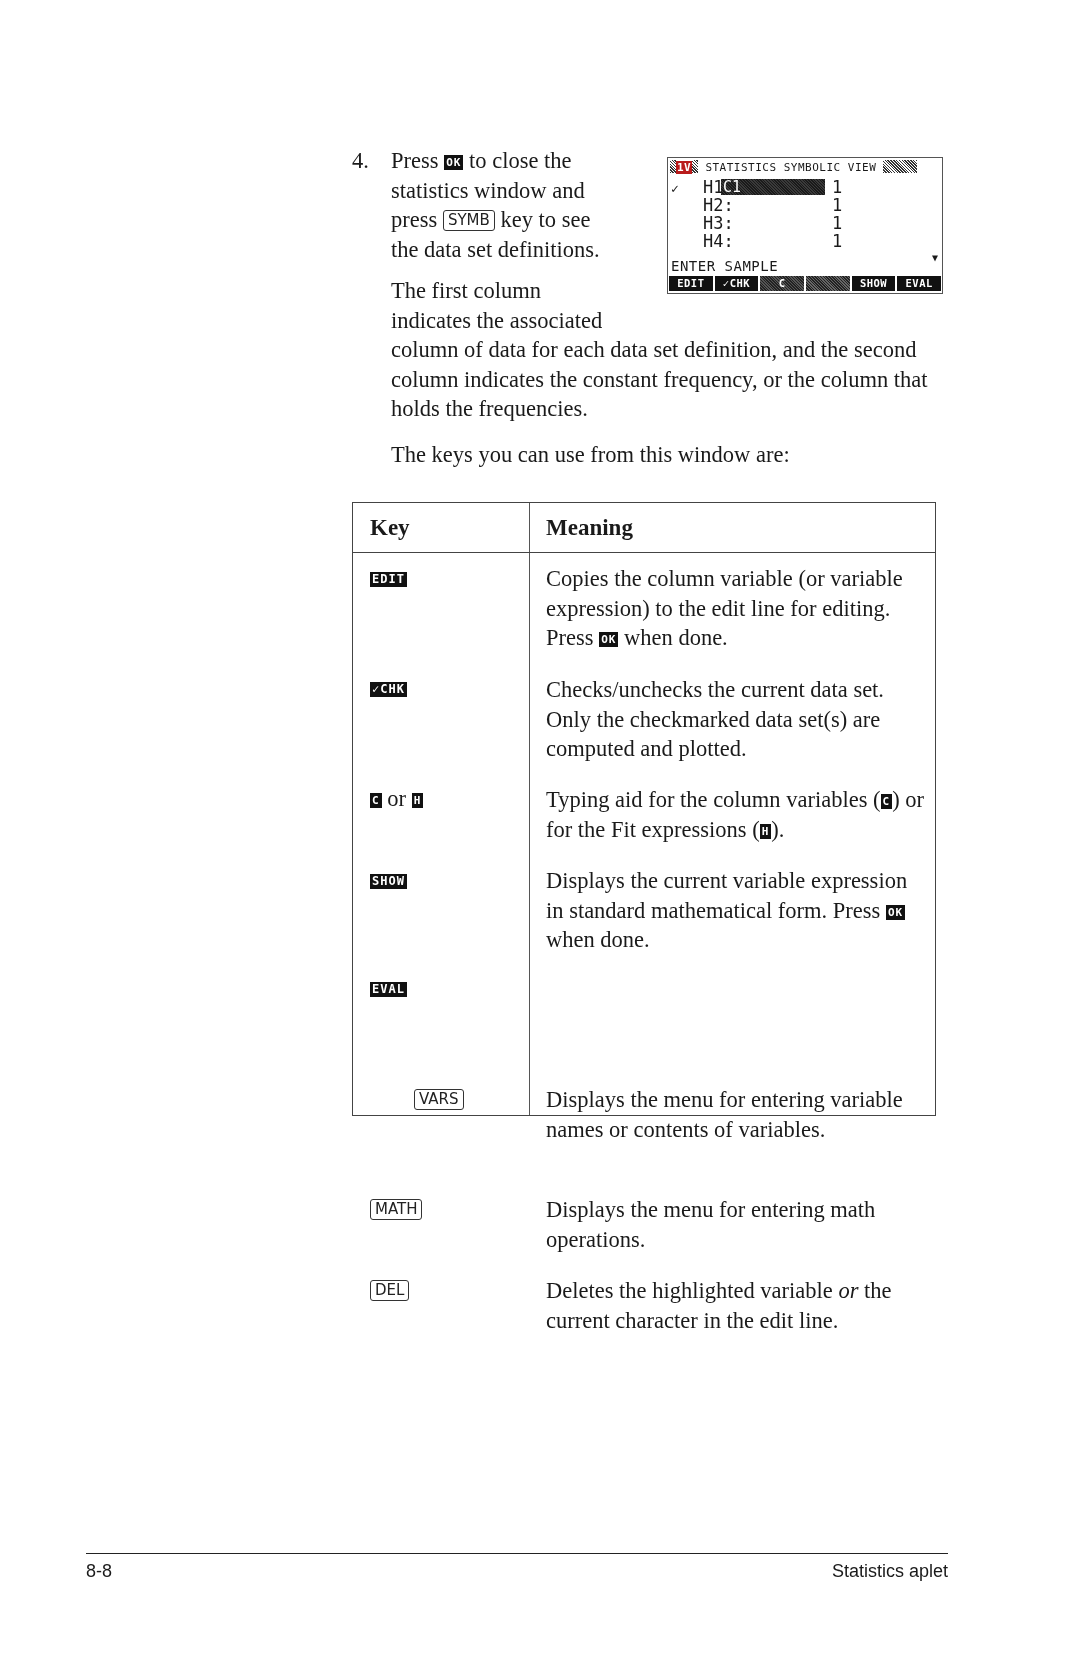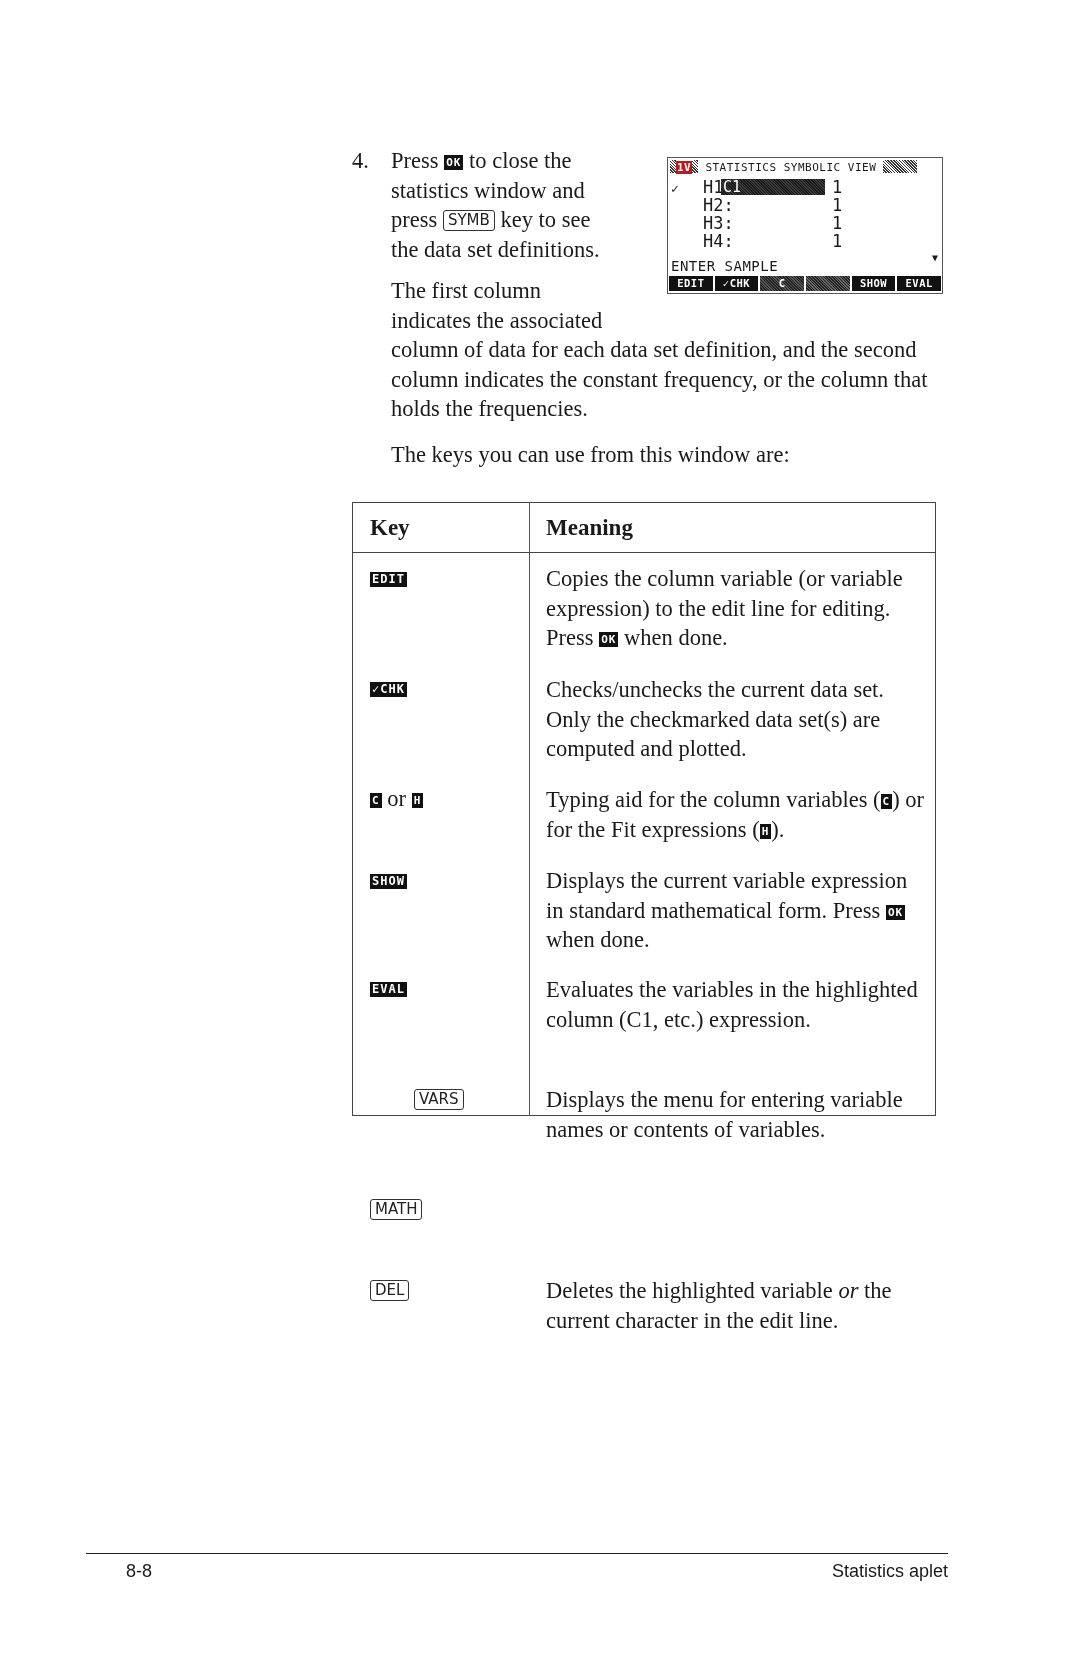--- a/index.html
+++ b/index.html
@@ -51,21 +51,21 @@
   .tbl { left:352px; top:502px; width:584px; height:614px; border:1.3px solid #444; box-sizing:border-box; }
   .tbl .divider { position:absolute; left:176px; top:0; bottom:0; border-left:1.3px solid #555; }
   .tbl .hdr-line { position:absolute; left:0; right:0; top:49px; border-top:1.3px solid #444; }
   .tbl .h-key { position:absolute; left:17px; top:10px; font-weight:bold; font-size:23px; }
   .tbl .h-mean { position:absolute; left:193px; top:10px; font-weight:bold; font-size:23px; }
   .row-key { position:absolute; left:17px; }
   .row-mean { position:absolute; left:193px; width:380px; font-size:22.5px; line-height:29.6px; }
 
   
   .footer-rule { left:86px; top:1553px; width:862px; border-top:1.5px solid #222; }
-  .footer-left { left:86px; top:1561px; font-family:"Liberation Sans", sans-serif; font-size:18px;margin-left:40px; }
+  .footer-left { left:86px; top:1561px; font-family:"Liberation Sans", sans-serif; font-size:18px; }
   .footer-right { right:132px; top:1561px; font-family:"Liberation Sans", sans-serif; font-size:18px; }
 </style>
 </head>
 <body>
 
 <div class="abs serif step-num">4.</div>
 <div class="abs serif intro">
   <span>Press </span><span class="softkey small">OK</span><span> to close the statistics window and press </span><span class="hardkey">SYMB</span><span> key to see the data set definitions.</span>
 </div>
 
@@ -140,30 +140,30 @@
   <div class="row-key" style="top:362px;">
     <span class="softkey">SHOW</span>
   </div>
   <div class="row-mean" style="top:363px;">
     <span>Displays the current variable expression in standard mathematical form. Press </span><span class="softkey small">OK</span><span> when done.</span>
   </div>
 
   <div class="row-key" style="top:470px;">
     <span class="softkey">EVAL</span>
   </div>
-  <div class="row-mean" style="top:472px;">Evaluates the variables in the highlighted column (C1, etc.) expression.</div>
 
   <div class="row-key" style="top:581px;margin-left:44px;">
     <span class="hardkey">VARS</span>
   </div>
   <div class="row-mean" style="top:582px;">Displays the menu for entering variable names or contents of variables.</div>
 
   <div class="row-key" style="top:691px;">
     <span class="hardkey">MATH</span>
   </div>
+  <div class="row-mean" style="top:692px;">Displays the menu for entering math operations.</div>
 
   <div class="row-key" style="top:772px;">
     <span class="hardkey">DEL</span>
   </div>
   <div class="row-mean" style="top:773px;">
     <span>Deletes the highlighted variable </span><em>or</em><span> the current character in the edit line.</span>
   </div>
 </div>
 
 <div class="abs footer-rule"></div>

